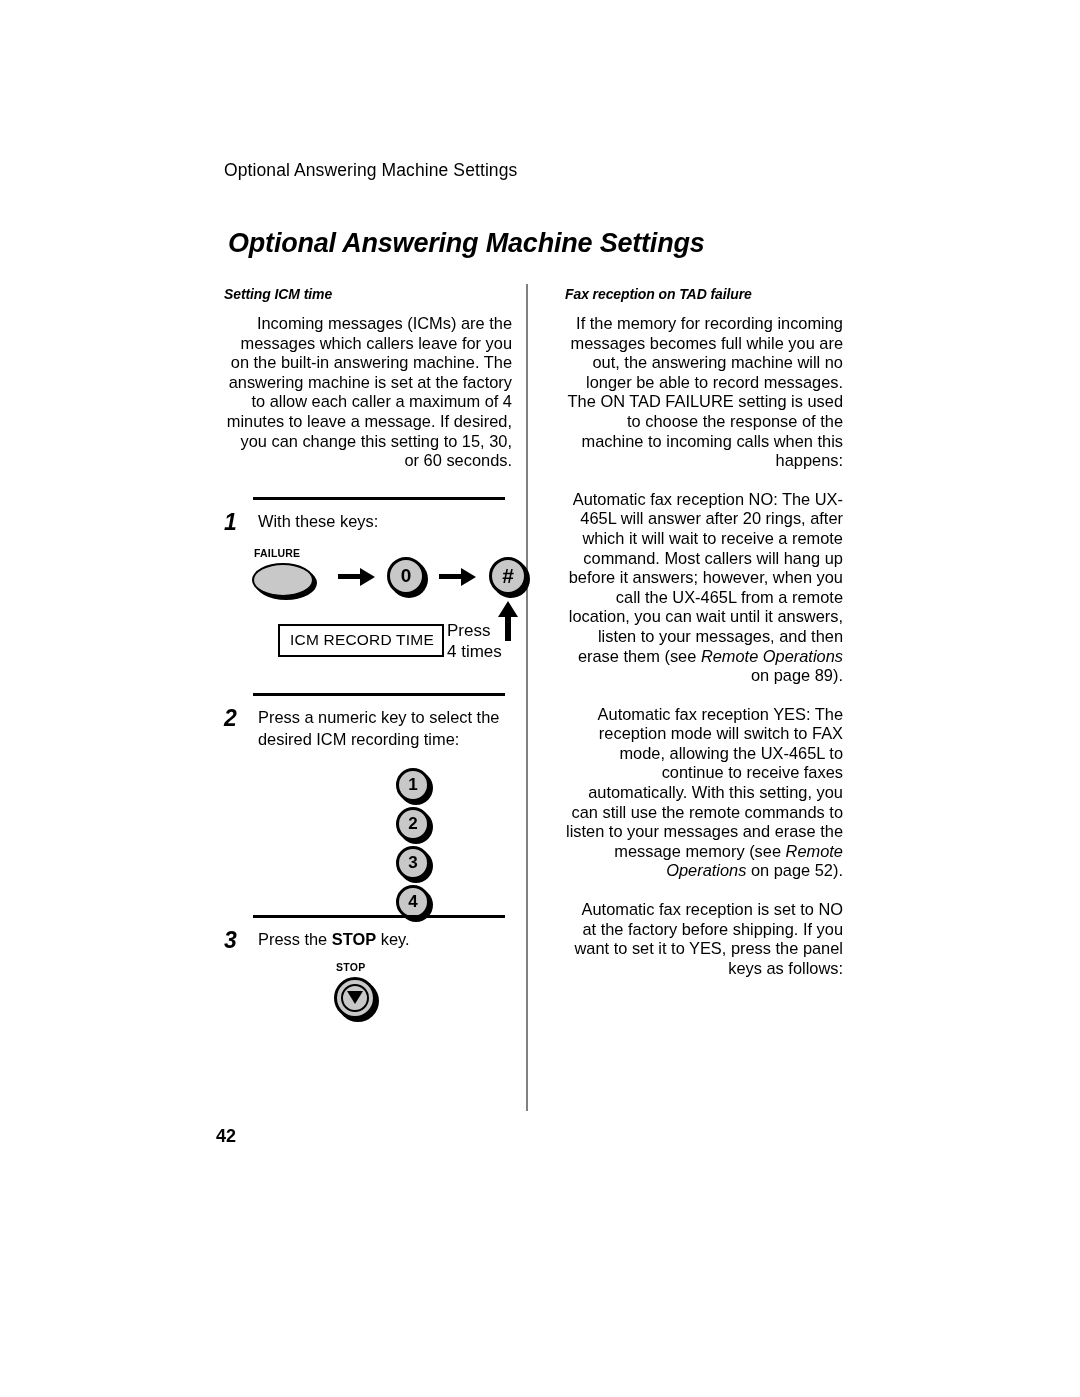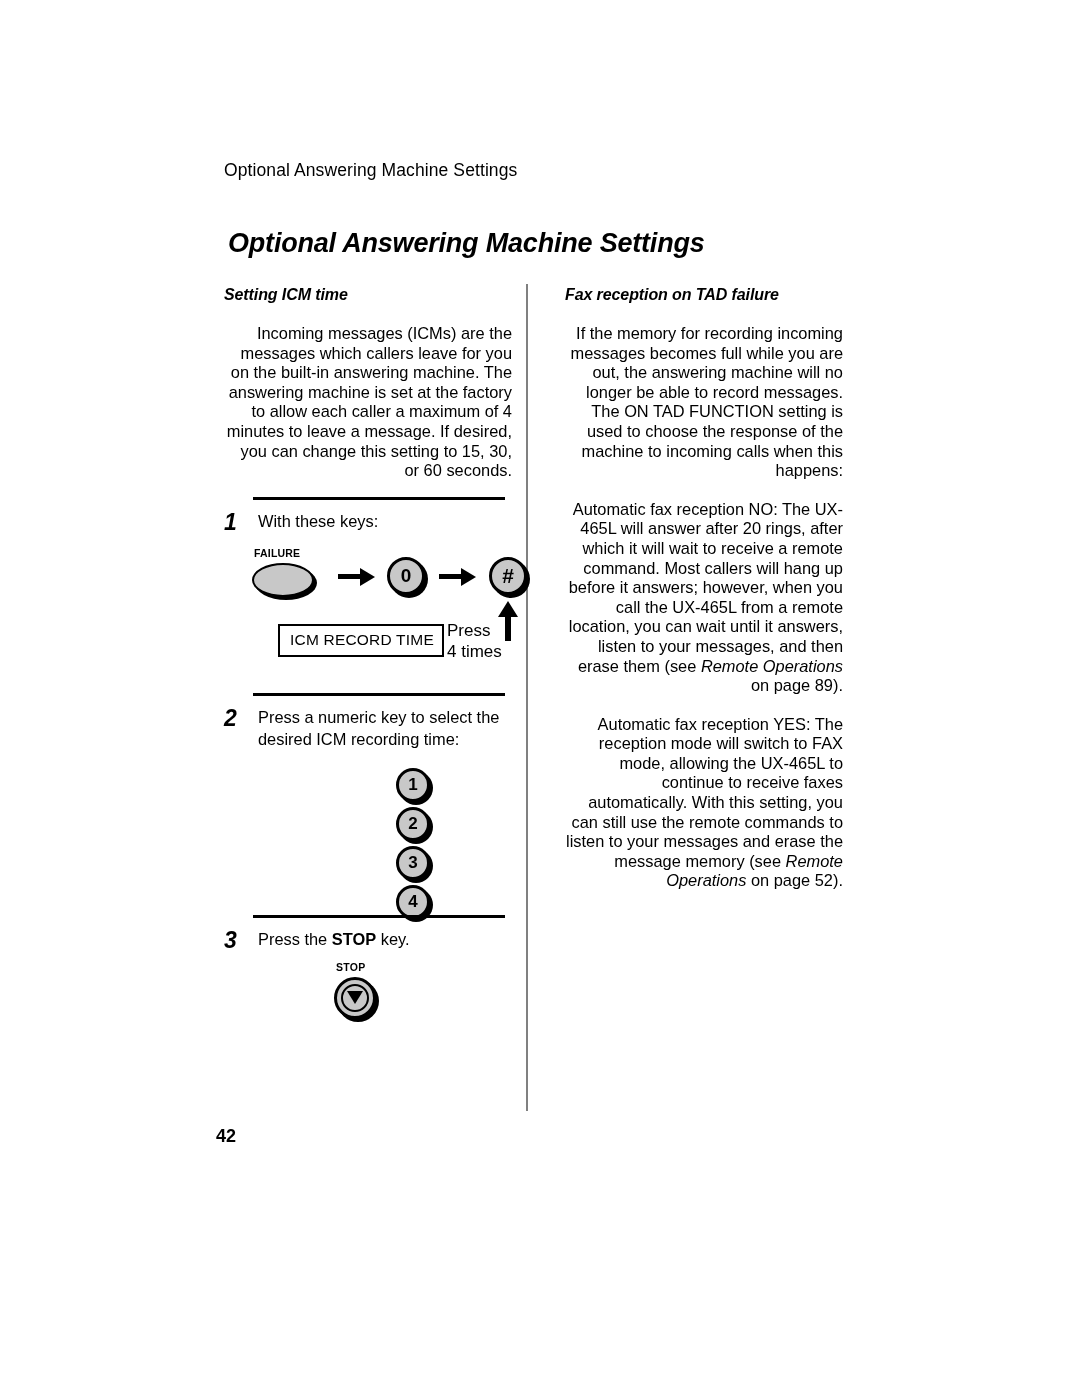--- a/index.html
+++ b/index.html
@@ -50,24 +50,24 @@
     width: 288px;
   }
   .col-right {
     position: absolute;
     left: 565px;
     top: 286px;
     width: 278px;
   }
 
   .section-heading {
-    font-size: 16px;
+    font-size: 14px;
     font-weight: bold;
     font-style: italic;
-    margin: 0 0 20px 0;
+    margin: 0 0 12px 0;
     letter-spacing: -0.1px;
     white-space: nowrap;
   }
   .section-heading.right-head {
     margin-left: 0;
   }
 
   p.body {
     font-size: 16.4px;
     line-height: 19.6px;
@@ -350,27 +350,28 @@
         <span class="stop-inner">
           <span class="stop-tri"></span>
         </span>
       </span>
     </div>
   </div>
 
   <div class="col-right">
     <div class="section-heading right-head">Fax reception on TAD failure</div>
 
-    <p class="body">If the memory for recording incoming messages becomes full while you are out, the answering machine will no longer be able to record messages. The ON TAD FUNCTION setting is used to choose the response of the machine to incoming calls when this happens:</p>
+    <p class="body">If the memory for recording incoming messages becomes full while you are out, the answering machine will no longer be able to record messages. The ON TAD FAILURE setting is used to choose the response of the machine to incoming calls when this happens:</p>
 
     <p class="body">
       <span>Automatic fax reception NO: The UX-465L will answer after 20 rings, after which it will wait to receive a remote command. Most callers will hang up before it answers; however, when you call the UX-465L from a remote location, you can wait until it answers, listen to your messages, and then erase them (see </span><i>Remote Operations</i><span> on page 89).</span>
     </p>
 
     <p class="body">
       <span>Automatic fax reception YES: The reception mode will switch to FAX mode, allowing the UX-465L to continue to receive faxes automatically. With this setting, you can still use the remote commands to listen to your messages and erase the message memory (see </span><i>Remote Operations</i><span> on page 52).</span>
     </p>
 
+    <p class="body">Automatic fax reception is set to NO at the factory before shipping. If you want to set it to YES, press the panel keys as follows:</p>
   </div>
 
   <div class="page-number">42</div>
 
 </div>
 
 </body></html>

